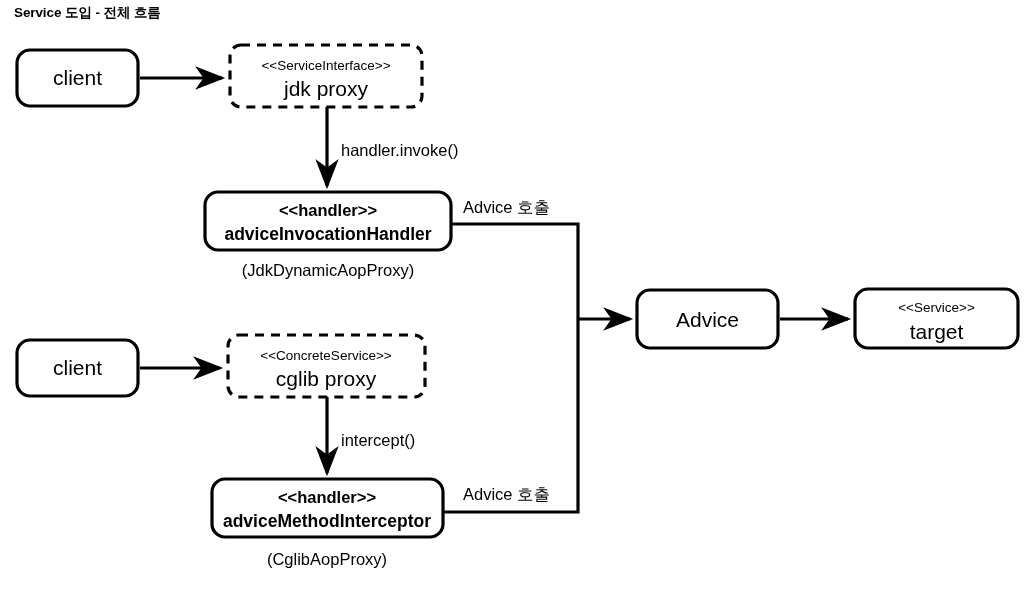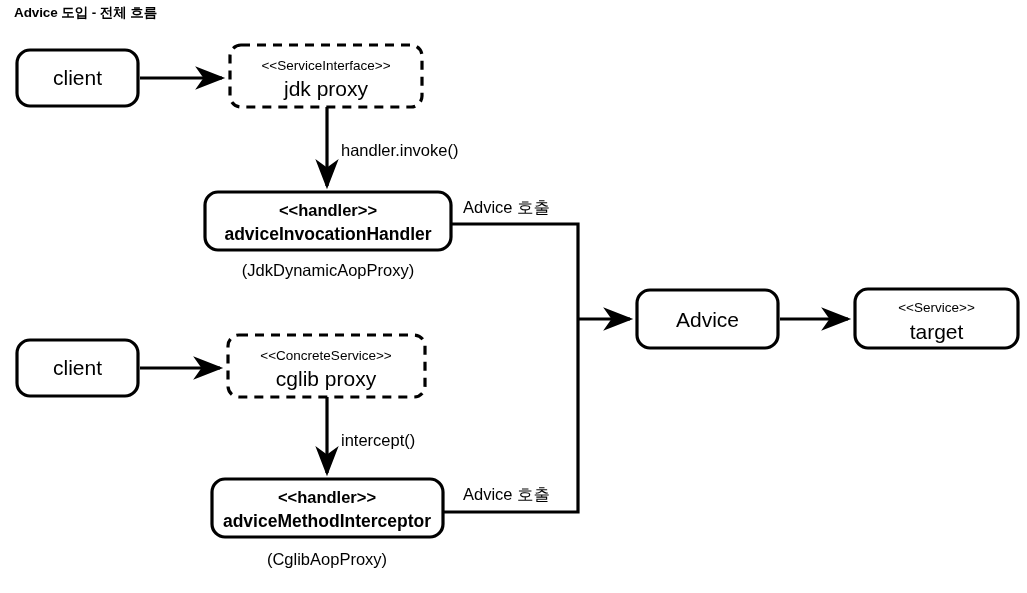--- a/index.html
+++ b/index.html
@@ -82,21 +82,21 @@
     font-size: 16.5px;
     text-anchor: start;
     fill: #000000;
   }
 </style>
 </head>
 <body>
 
 <div id="diagram-root">
 
-  <div id="page-title">Advice 도입 - 전체 흐름</div>
+  <div id="page-title">Service 도입 - 전체 흐름</div>
 
   <svg id="canvas" viewBox="0 0 1027 593">
     <defs>
       <marker id="arrowhead" markerWidth="10" markerHeight="8" refX="8.4" refY="4" orient="auto" markerUnits="strokeWidth">
         <path d="M0,0.35 L9.4,4 L0,7.65 L2.6,4 Z" fill="#000000"></path>
       </marker>
     </defs>
 
     <g>
       <rect class="node-box" x="17" y="50" width="121" height="56" rx="13" ry="13"></rect>

